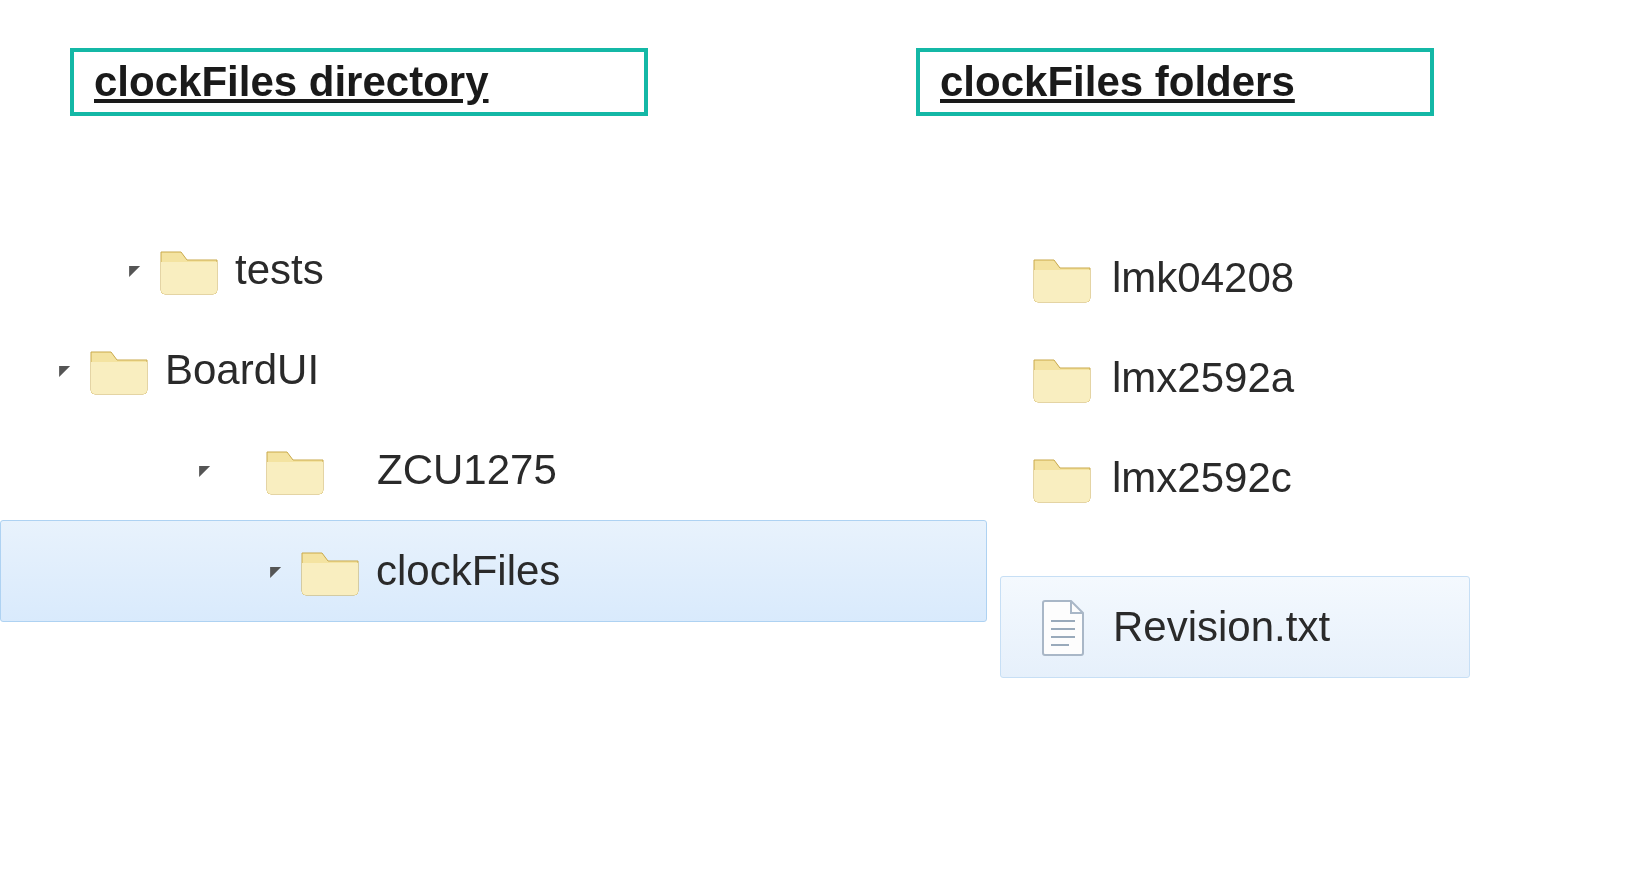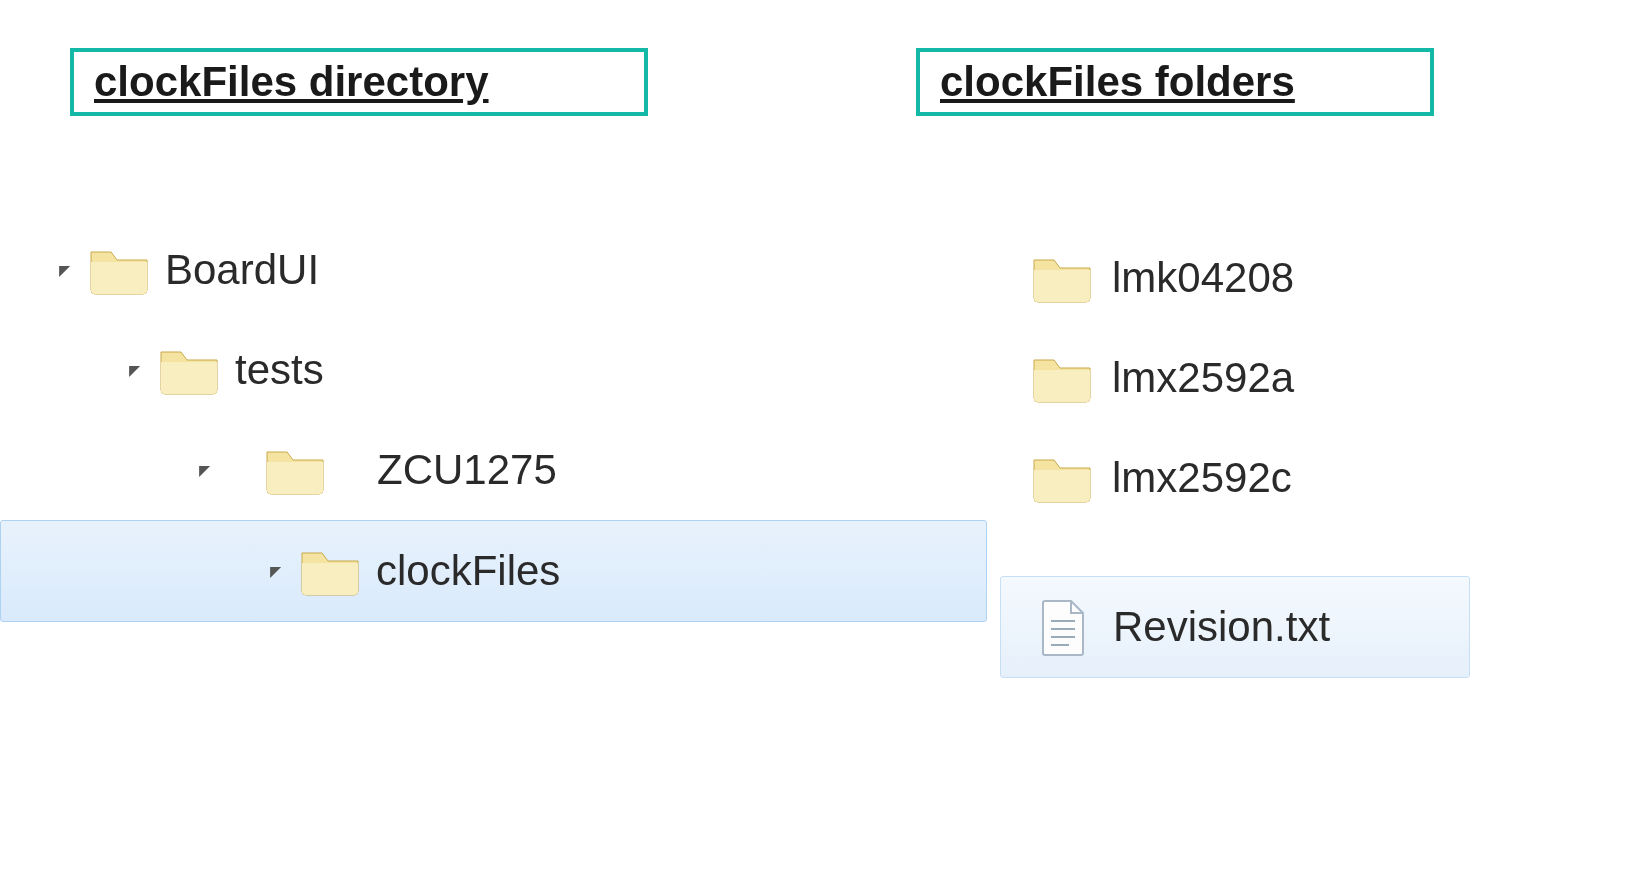--- a/index.html
+++ b/index.html
@@ -88,48 +88,48 @@
   .list-label { white-space: nowrap; }
 </style>
 </head>
 <body>
 
 <div class="panel-title" style="left:70px; top:48px; width:530px;">clockFiles directory</div>
 
 <div class="panel-title" style="left:916px; top:48px; width:470px;">clockFiles folders</div>
 
 <div class="tree">
+  <div class="tree-row" style="padding-left:70px;">
+    <span class="tree-expander">
+      <svg viewBox="0 0 16 16">
+          <path d="M3 5 L11 5 L3 13 Z" fill="#555"></path>
+        </svg>
+    </span>
+    <span class="tree-folder-icon">
+      <svg viewBox="0 0 64 64">
+        <path d="M4 14 h20 l6 8 h30 v30 a4 4 0 0 1 -4 4 H8 a4 4 0 0 1 -4 -4 Z" fill="#f4e3a1" stroke="#c9a94a" stroke-width="1"></path>
+        <path d="M4 24 h56 v28 a4 4 0 0 1 -4 4 H8 a4 4 0 0 1 -4 -4 Z" fill="#f9eec0"></path>
+      </svg>
+    </span>
+    <span class="tree-label">tests</span>
+  </div>
+
   <div class="tree-row" style="padding-left:0px;">
     <span class="tree-expander">
       <svg viewBox="0 0 16 16">
           <path d="M3 5 L11 5 L3 13 Z" fill="#555"></path>
         </svg>
     </span>
     <span class="tree-folder-icon">
       <svg viewBox="0 0 64 64">
         <path d="M4 14 h20 l6 8 h30 v30 a4 4 0 0 1 -4 4 H8 a4 4 0 0 1 -4 -4 Z" fill="#f4e3a1" stroke="#c9a94a" stroke-width="1"></path>
         <path d="M4 24 h56 v28 a4 4 0 0 1 -4 4 H8 a4 4 0 0 1 -4 -4 Z" fill="#f9eec0"></path>
       </svg>
     </span>
     <span class="tree-label">BoardUI</span>
-  </div>
-
-  <div class="tree-row" style="padding-left:70px;">
-    <span class="tree-expander">
-      <svg viewBox="0 0 16 16">
-          <path d="M3 5 L11 5 L3 13 Z" fill="#555"></path>
-        </svg>
-    </span>
-    <span class="tree-folder-icon">
-      <svg viewBox="0 0 64 64">
-        <path d="M4 14 h20 l6 8 h30 v30 a4 4 0 0 1 -4 4 H8 a4 4 0 0 1 -4 -4 Z" fill="#f4e3a1" stroke="#c9a94a" stroke-width="1"></path>
-        <path d="M4 24 h56 v28 a4 4 0 0 1 -4 4 H8 a4 4 0 0 1 -4 -4 Z" fill="#f9eec0"></path>
-      </svg>
-    </span>
-    <span class="tree-label">tests</span>
   </div>
 
   <div class="tree-row" style="padding-left:140px;gap:36px;">
     <span class="tree-expander">
       <svg viewBox="0 0 16 16">
           <path d="M3 5 L11 5 L3 13 Z" fill="#555"></path>
         </svg>
     </span>
     <span class="tree-folder-icon">
       <svg viewBox="0 0 64 64">

